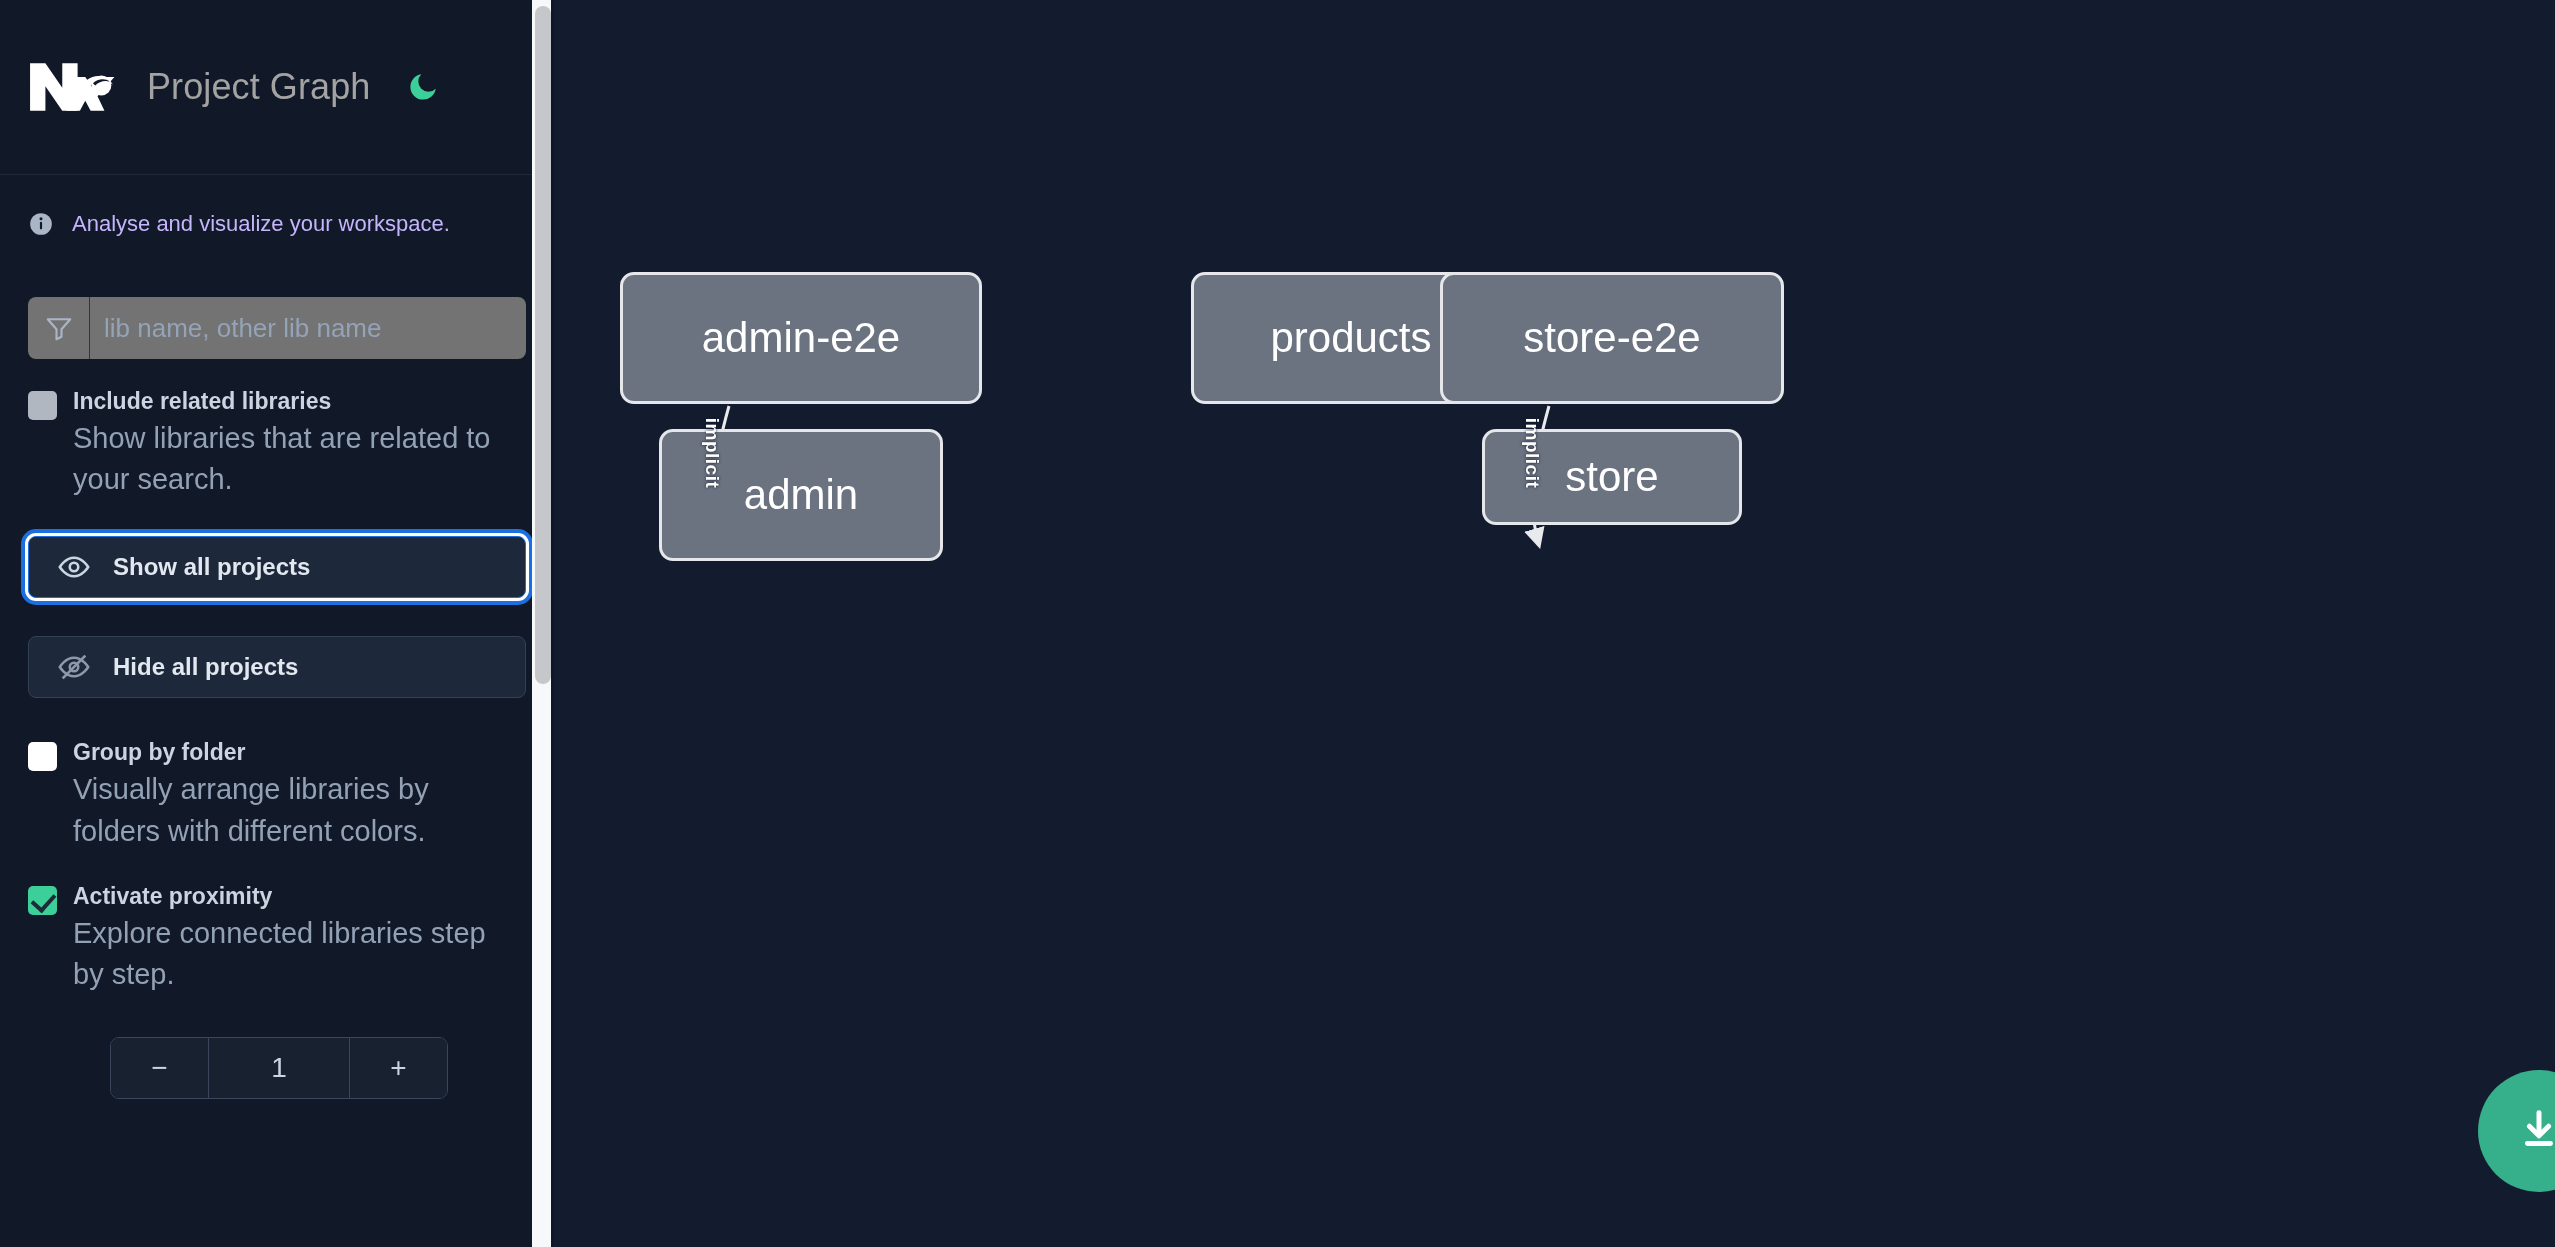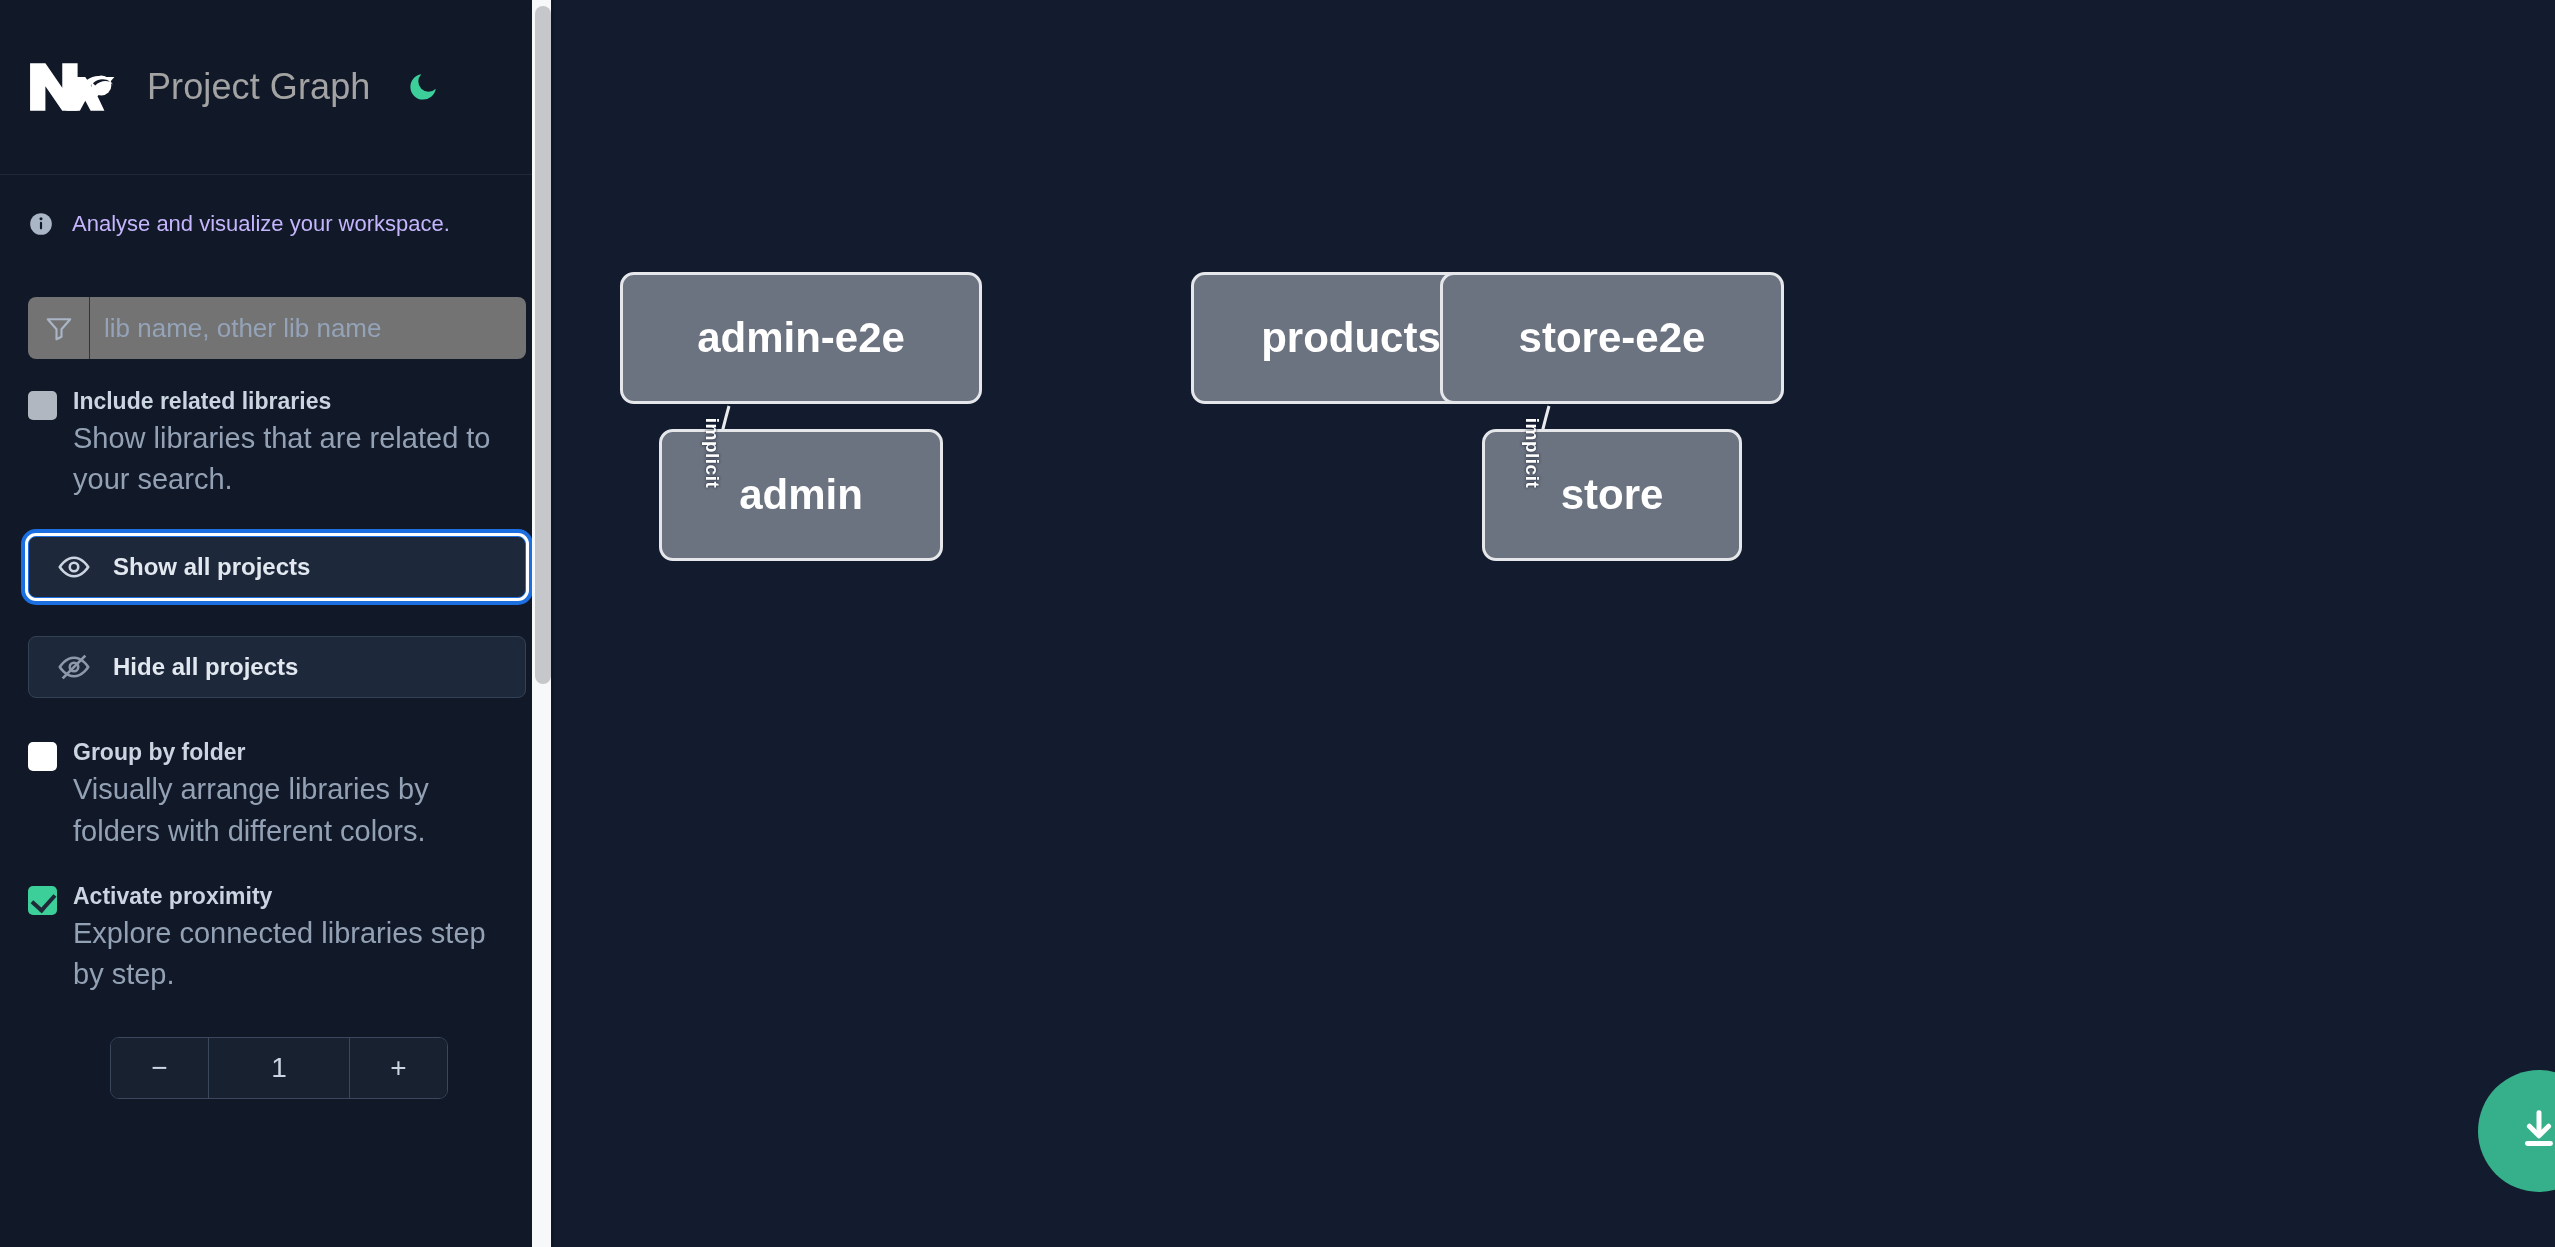--- a/index.html
+++ b/index.html
@@ -164,21 +164,20 @@
     position: absolute;
     display: flex; align-items: center; justify-content: center;
     background: #6b7280;
     border: 3px solid #e5e7eb;
     border-radius: 14px;
     color: #ffffff;
     font-size: 42px;
     font-family: "Liberation Sans", sans-serif;
     white-space: nowrap;
     cursor: pointer;
-    font-weight: bold;
   }
   .edge-label {
     position: absolute;
     color: #ffffff; font-size: 19px; font-weight: 700;
     transform: rotate(90deg);
     transform-origin: center center;
     letter-spacing: .5px;
     text-shadow: 0 0 3px #131c2e;
   }
   .fab {
@@ -313,21 +312,21 @@
     </div>
     <div class="node" style="left:637px;top:272px;width:320px;height:132px;">
       <span>products</span>
     </div>
     <div class="node" style="left:886px;top:272px;width:344px;height:132px;">
       <span>store-e2e</span>
     </div>
     <div class="node" style="left:105px;top:429px;width:284px;height:132px;">
       <span>admin</span>
     </div>
-    <div class="node" style="left:928px;top:429px;width:260px;height:132px;">
+    <div class="node" style="left:928px;top:429px;width:260px;height:96px;">
       <span>store</span>
     </div>
 
     <div class="edge-label" style="left:113px;top:442px;width:90px;text-align:center;">implicit</div>
     <div class="edge-label" style="left:933px;top:442px;width:90px;text-align:center;">implicit</div>
 
     <button class="fab" style="left:1924px;top:1070px;">
       <span>
         <svg viewBox="0 0 24 24" width="46" height="46" aria-hidden="true">
           <path d="M12 3v11" stroke="#ffffff" stroke-width="2.6" stroke-linecap="round" fill="none"></path>

